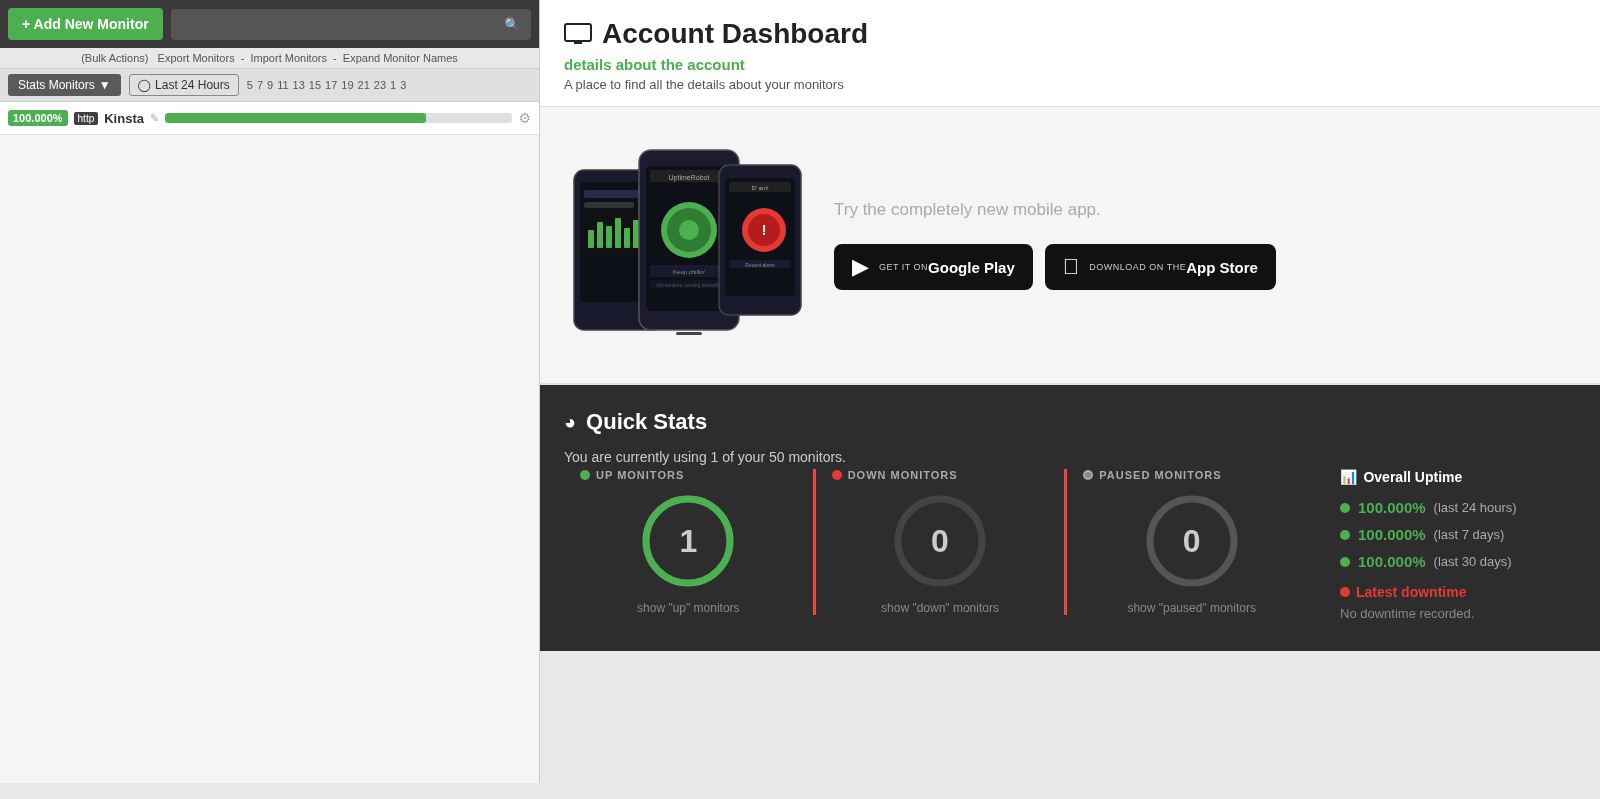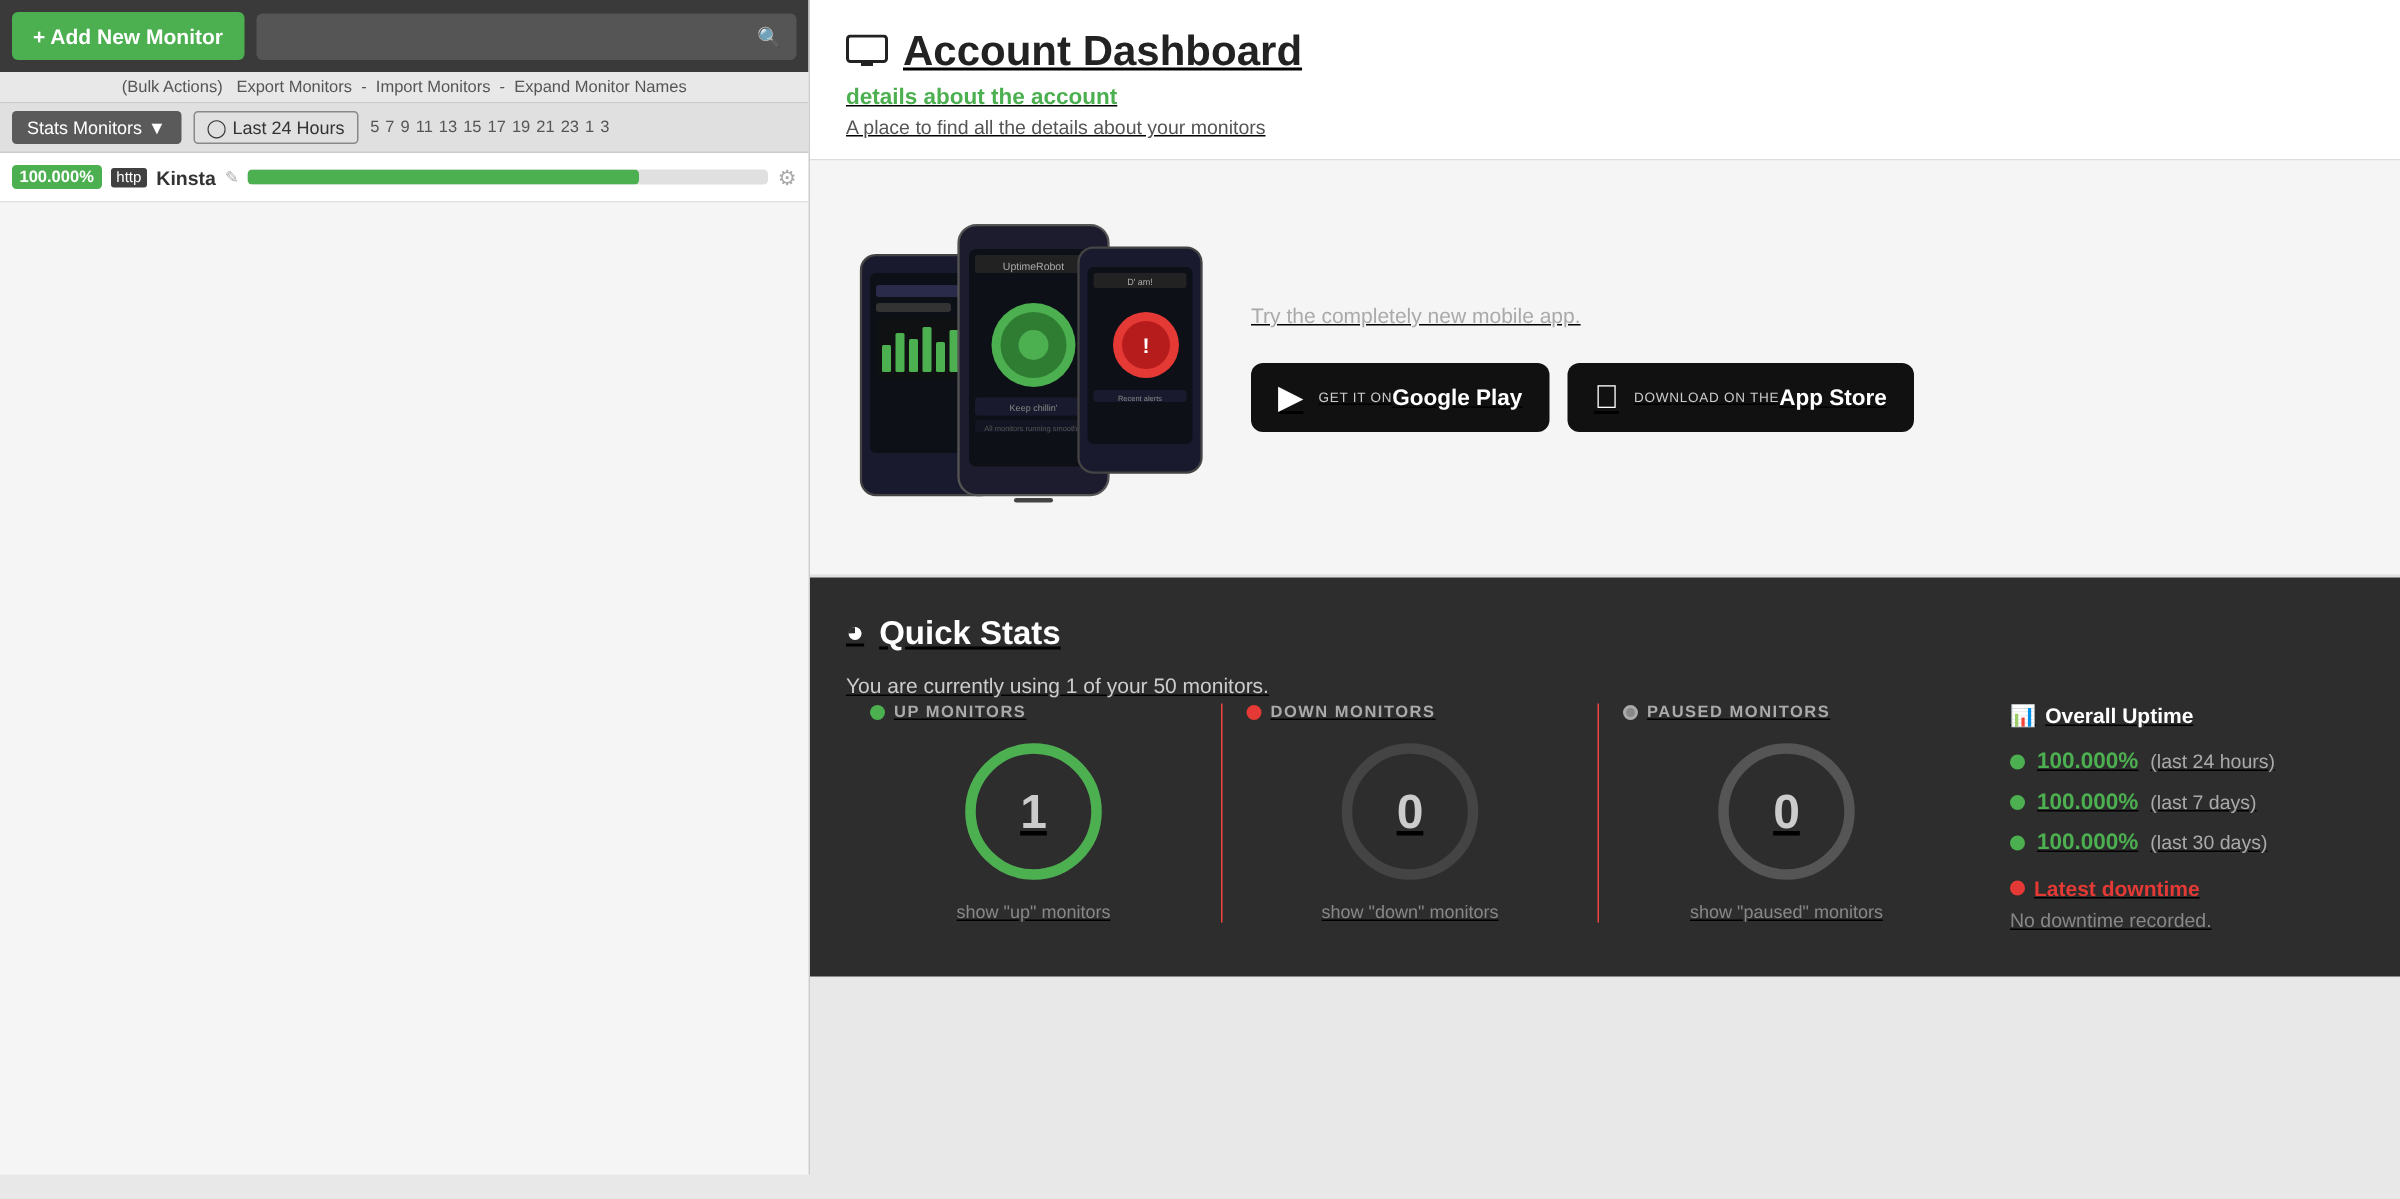--- a/index.html
+++ b/index.html
@@ -182,21 +182,20 @@
       font-size: 14px;
       cursor: pointer;
     }
 
     
     .main-content {
       flex: 1;
       background: #e8e8e8;
       overflow-y: auto;
       height: 717px;
-      text-decoration: underline;
     }
 
     
     .account-header {
       background: #fff;
       padding: 18px 24px 14px 24px;
       border-bottom: 1px solid #ddd;
     }
 
     .account-title {
@@ -258,21 +257,21 @@
     }
 
     .promo-headline {
       font-size: 26px;
       font-weight: bold;
       color: #222;
       margin-bottom: 10px;
     }
 
     .promo-subheadline {
-      font-size: 14px;
+      font-size: 17px;
       color: #aaa;
       margin-bottom: 24px;
     }
 
     .store-buttons {
       display: flex;
       gap: 12px;
     }
 
     .store-btn {
@@ -337,21 +336,21 @@
       margin-bottom: 4px;
     }
 
     .stat-box {
       flex: 1;
       display: flex;
       flex-direction: column;
       align-items: center;
       gap: 10px;
       padding: 0 16px;
-      border-right: 1px solid #ef4444;
+      border-right: 3px solid #ef4444;
     }
 
     .stat-box:last-child {
       border-right: none;
     }
 
     .stat-label-row {
       display: flex;
       align-items: center;
       gap: 6px;

